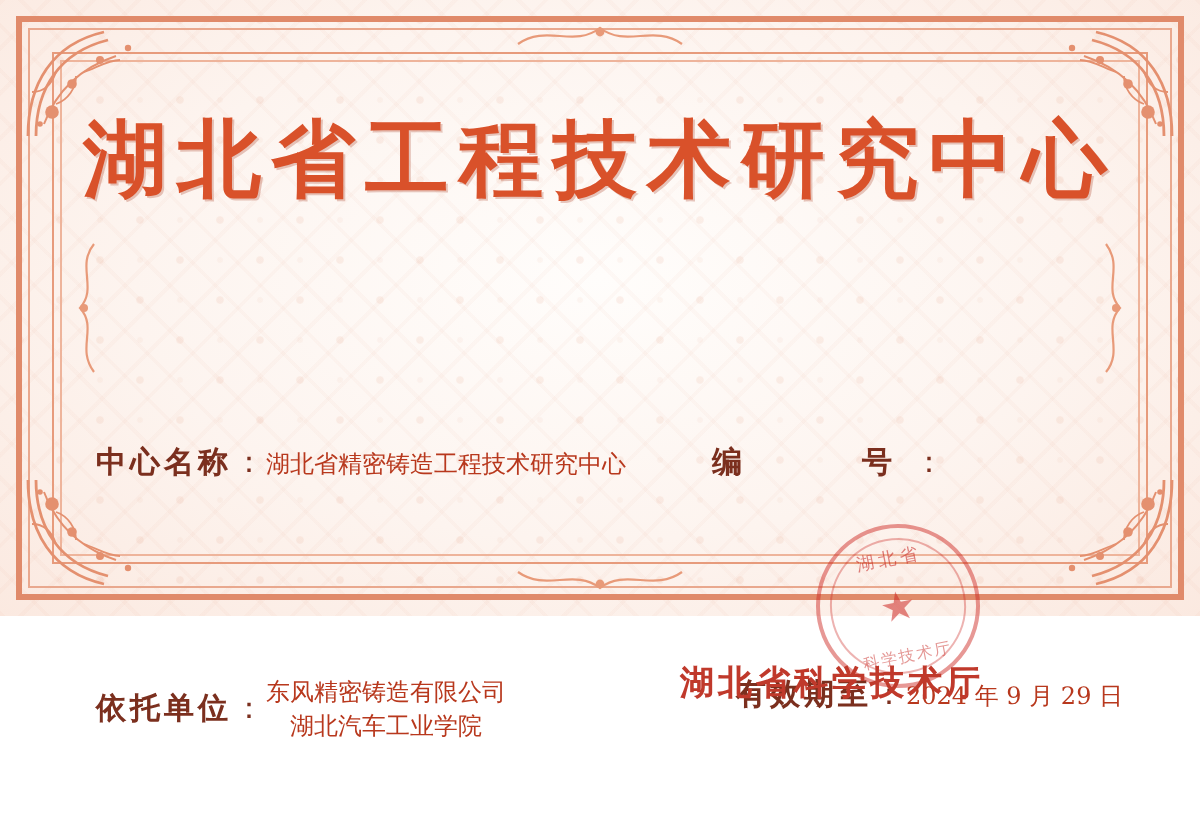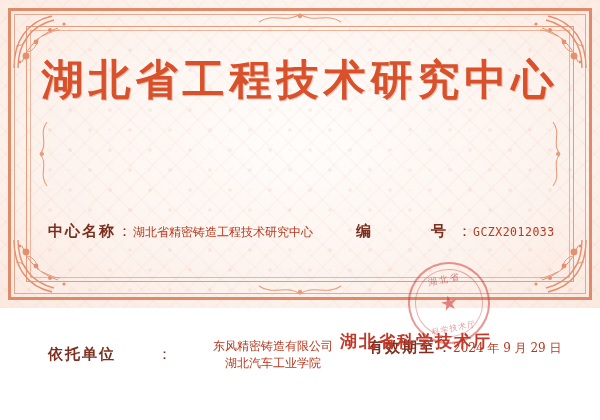--- a/index.html
+++ b/index.html
@@ -152,21 +152,21 @@
   }
   .fvalue.mono {
     font-family: "DejaVu Sans Mono", "Liberation Mono", monospace;
     font-size: 11.5px;
     letter-spacing: 0.5px;
   }
   .fvalue .l2 { display:block; text-align:center; }
 
   .name-field  { left: 0;   top: 22px; }
   .code-field  { left: 308px; top: 22px; }
-  .unit-field  { left: 0;   top: 78px; gap: 40px; }
+  .unit-field  { left: 0;   top: 78px; }
   .valid-field { left: 320px; top: 80px; }
 
   .wide-gap { letter-spacing: 10px; }
 
   
   .authority {
     position: absolute;
     left: 340px;
     top: 330px;
     font-family: "DejaVu Serif", "Liberation Serif", serif;
@@ -329,21 +329,20 @@
     <div class="row">
       <div class="field name-field">
         <span class="flabel">中心名称</span>
         <span class="fcolon">：</span>
         <span class="fvalue">湖北省精密铸造工程技术研究中心</span>
       </div>
 
       <div class="field code-field">
         <span class="flabel wide-gap">编　　号</span>
         <span class="fcolon">：</span>
-        <span class="fvalue mono">GCZX2012033</span>
       </div>
     </div>
 
     <div class="row">
       <div class="field unit-field">
         <span class="flabel">依托单位</span>
         <span class="fcolon">：</span>
         <span class="fvalue">
           <span>东风精密铸造有限公司</span>
           <span class="l2">湖北汽车工业学院</span>

